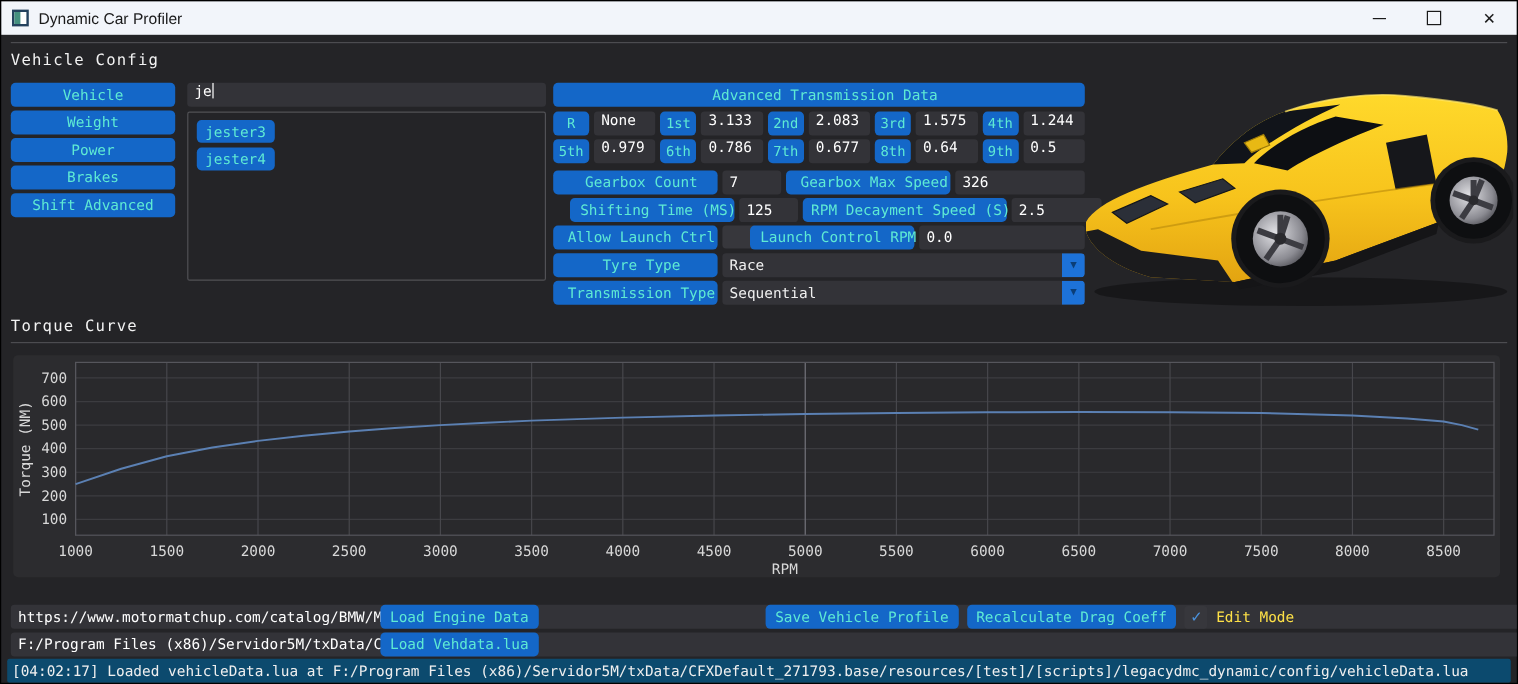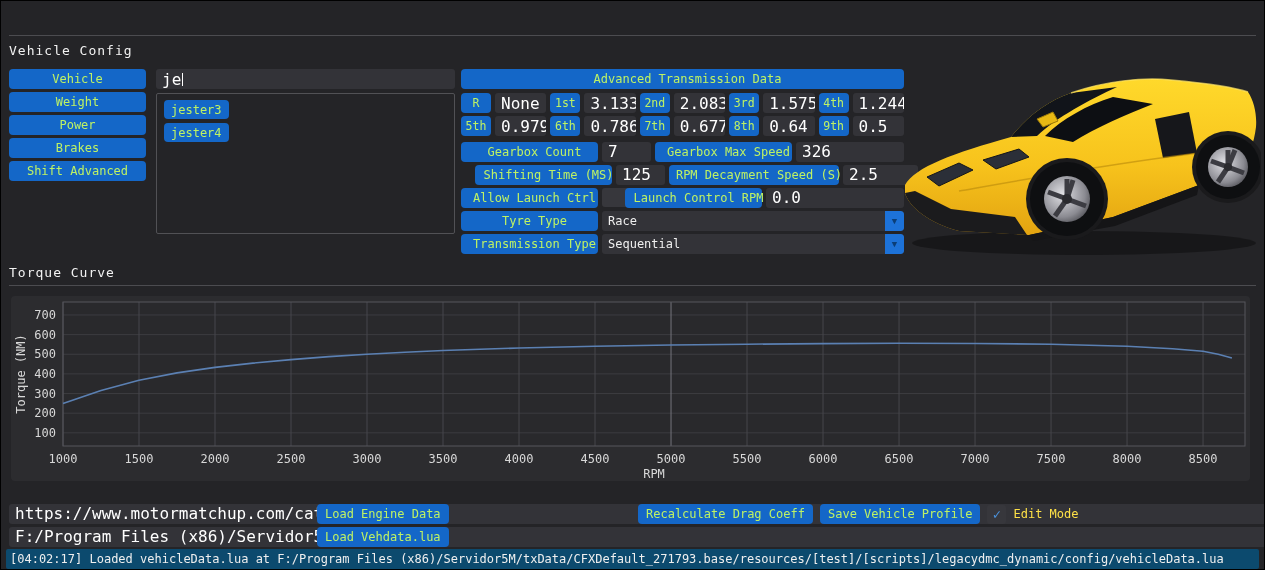--- a/index.html
+++ b/index.html
@@ -14,25 +14,25 @@
   .app-icon::before{content:"";position:absolute;left:0;top:0;width:5px;height:100%;background:#44907f;}
   .win-title{margin-left:8px;color:#1a1a1a;font-size:13px;}
   .win-controls{margin-left:auto;display:flex;height:100%;}
   .win-btn{width:46px;height:100%;display:flex;align-items:center;justify-content:center;color:#1a1a1a;}
   .glyph-min{width:11px;height:1px;background:#1a1a1a;display:block;}
   .glyph-max{width:10px;height:10px;border:1px solid #1a1a1a;display:block;}
   .glyph-close{font-size:13px;line-height:1;}
   
   .sep{position:absolute;left:8px;right:8px;height:1px;background:#4c4c50;}
   .section-label{position:absolute;left:8px;font-size:13px;color:#f2f2f2;letter-spacing:1px;}
-  .btn{background:#1467c8;color:#bef264;border-radius:4px;display:flex;align-items:center;
+  .btn{background:#1467c8;color:#5eead4;border-radius:4px;display:flex;align-items:center;
        justify-content:center;height:20px;box-sizing:border-box;cursor:default;white-space:nowrap;}
   .field,input.field{background:#333338;color:#fff;border:none;border-radius:3px;height:20px;
        box-sizing:border-box;padding:0 0 0 6px;font-family:"DejaVu Sans Mono",monospace;
-       font-size:16px;display:flex;align-items:center;overflow:hidden;white-space:nowrap;outline:none;}
+       font-size:12px;display:flex;overflow:hidden;white-space:nowrap;outline:none;}
   input.field{display:block;line-height:20px;width:100%;}
   
   #sidebar{position:absolute;left:8px;top:68px;width:137px;display:flex;flex-direction:column;gap:3px;}
   #sidebar .btn{width:100%;}
   #search-wrap{position:absolute;left:155px;top:68px;width:299px;}
   .caret{display:inline-block;width:1px;height:13px;background:#fff;margin-left:1px;vertical-align:-2px;}
   #results-panel{position:absolute;left:155px;top:92px;width:299px;height:141px;
                  border:1px solid #515155;border-radius:2px;box-sizing:border-box;padding:6px 0 0 7px;}
   #results-panel .btn{width:auto;padding:0 7px;height:19px;margin-bottom:4px;display:inline-flex;margin-right:100%;}
   
@@ -62,20 +62,35 @@
   #status-bar{position:absolute;left:5px;right:5px;top:548px;height:20px;background:#0c4a6e;
               border-radius:2px;display:flex;align-items:center;padding-left:4px;box-sizing:border-box;
               white-space:nowrap;overflow:hidden;}
   #car{position:absolute;left:898px;top:58px;}
 </style>
 </head>
 <body>
 
 <div id="app">
 
+  <div class="titlebar">
+    <div class="app-icon"></div>
+    <div class="win-title">Dynamic Car Profiler</div>
+    <div class="win-controls">
+      <div class="win-btn">
+          <span class="glyph-min"></span>
+        </div>
+      <div class="win-btn">
+          <span class="glyph-max"></span>
+        </div>
+      <div class="win-btn">
+          <span class="glyph-close">✕</span>
+        </div>
+    </div>
+  </div>
 
   <div class="sep" style="top:34px;"></div>
   <div class="section-label" style="top:42px;">Vehicle Config</div>
 
   <div id="sidebar">
       <div class="btn">Vehicle</div>
       <div class="btn">Weight</div>
       <div class="btn">Power</div>
       <div class="btn">Brakes</div>
       <div class="btn">Shift Advanced</div>
@@ -267,22 +282,22 @@
       </svg>
   </div>
 
   <input class="field footer-input" style="top: 503px;" value="https://www.motormatchup.com/catalog/BMW/M3">
   <div class="btn footer-btn" style="top:503px;">Load Engine Data</div>
 
   <input class="field footer-input" style="top: 526px;" value="F:/Program Files (x86)/Servidor5M/txData/CF">
   <div class="btn footer-btn" style="top:526px;">Load Vehdata.lua</div>
 
   <div id="footer-right">
+    <div class="btn">Save Vehicle Profile</div>
     <div class="btn">Recalculate Drag Coeff</div>
-    <div class="btn">Save Vehicle Profile</div>
     <div class="checkbox checked" id="edit-checkbox">
         <span class="mark">✓</span>
       </div>
     <span id="edit-label">Edit Mode</span>
   </div>
 
   <div id="status-bar">
     <span>[04:02:17] Loaded vehicleData.lua at F:/Program Files (x86)/Servidor5M/txData/CFXDefault_271793.base/resources/[test]/[scripts]/legacydmc_dynamic/config/vehicleData.lua</span>
   </div>
 

